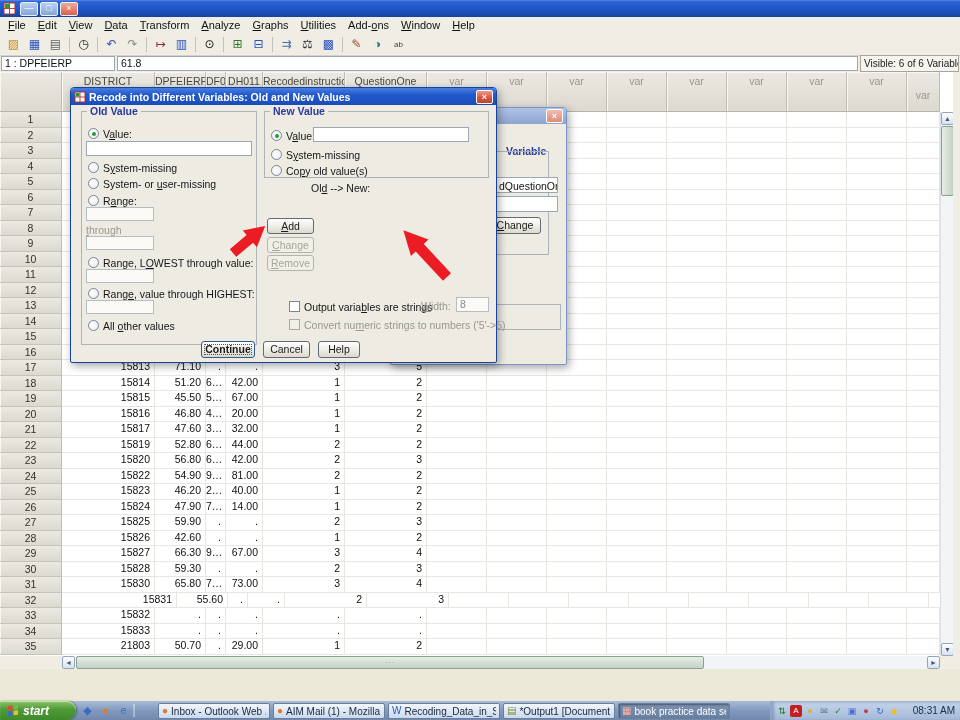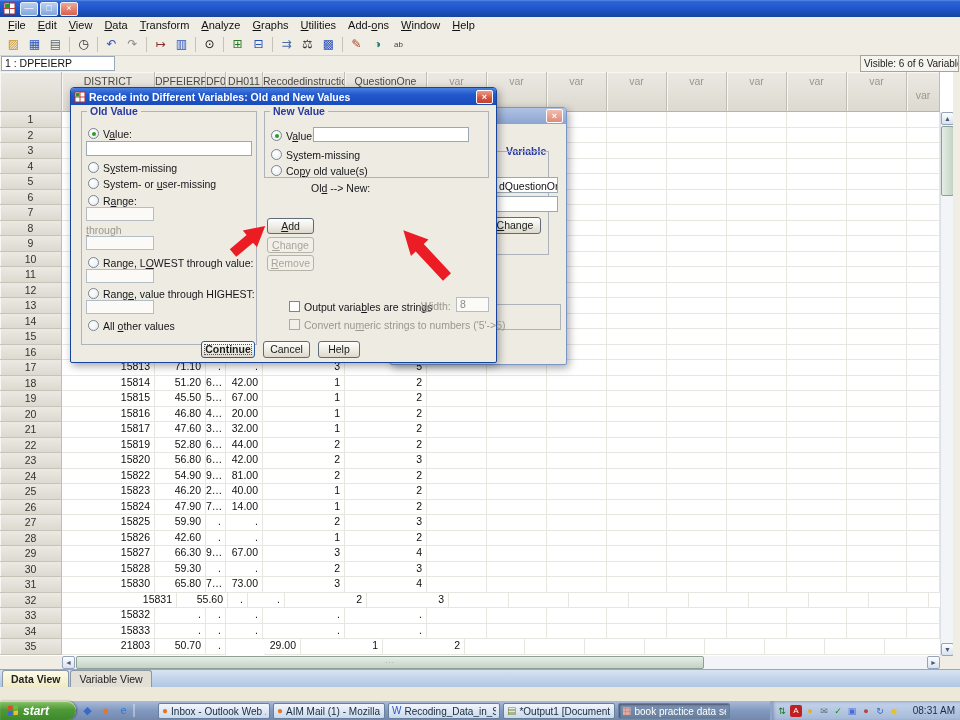--- a/index.html
+++ b/index.html
@@ -219,20 +219,21 @@
       <div class="tbtn">
         <span style="color: rgb(42, 122, 122);">◑</span>
       </div>
       <div class="tbtn">
         <span style="color: rgb(68, 68, 68); font-size: 8px;">ab</span>
       </div>
     </div>
 
   <div class="cellref">
     <div class="crbox" id="cellref-cell">1 : DPFEIERP</div>
+    <div class="crbox" id="cellref-value">61.8</div>
     <div class="crbox" id="visible-box">Visible: 6 of 6 Variables</div>
   </div>
 
   <div class="tablearea">
     <div id="colheads">
       <div class="hcell corner"></div>
     <div class="hcell" style="width: 93px;">DISTRICT</div>
         <div class="hcell" style="width: 51px;">DPFEIERP</div>
         <div class="hcell" style="width: 20px;">DF0</div>
         <div class="hcell" style="width: 37px;">DH011</div>
@@ -859,21 +860,21 @@
           <div class="tcell" style="width: 60px;"></div>
           <div class="tcell" style="width: 60px;"></div>
           <div class="tcell" style="width: 60px;"></div>
           <div class="tcell" style="width: 33px;"></div>
         </div>
         <div class="trow">
           <div class="rhcell">35</div>
           <div class="tcell" style="width: 93px;">21803</div>
           <div class="tcell" style="width: 51px;">50.70</div>
           <div class="tcell" style="width: 20px;">.</div>
-          <div class="tcell" style="width: 37px; margin-left: 38px;">29.00</div>
+          <div class="tcell" style="width: 37px;">29.00</div>
           <div class="tcell" style="width: 82px;">1</div>
           <div class="tcell" style="width: 82px;">2</div>
           <div class="tcell" style="width: 60px;"></div>
           <div class="tcell" style="width: 60px;"></div>
           <div class="tcell" style="width: 60px;"></div>
           <div class="tcell" style="width: 60px;"></div>
           <div class="tcell" style="width: 60px;"></div>
           <div class="tcell" style="width: 60px;"></div>
           <div class="tcell" style="width: 60px;"></div>
           <div class="tcell" style="width: 60px;"></div>
@@ -888,24 +889,20 @@
   </div>
   <div id="hstrip"></div>
   <div id="hscroll">
     <div class="sbtn" id="hleft">◄</div>
     <div id="hthumb">∙∙∙</div>
     <div class="sbtn" id="hright">►</div>
   </div>
   <div id="scorner"></div>
   <div id="rightstrip"></div>
 
-  <div id="tabsrow">
-    <div class="tab active">Data View</div>
-    <div class="tab">Variable View</div>
-  </div>
 
 
   <div class="dlg" id="output-dialog">
     <div class="dtitle">
       <span class="xbtn">×</span>
     </div>
     <div class="glabel" style="left:112px;top:37px">Variable</div>
     <div class="grp" style="left:14px;top:43px;width:144px;height:104px"></div>
     <div class="field" style="left:18px;top:69px;width:149px;height:16px">
       <span class="clipspan" style="left:89px">dQuestionOne</span>

